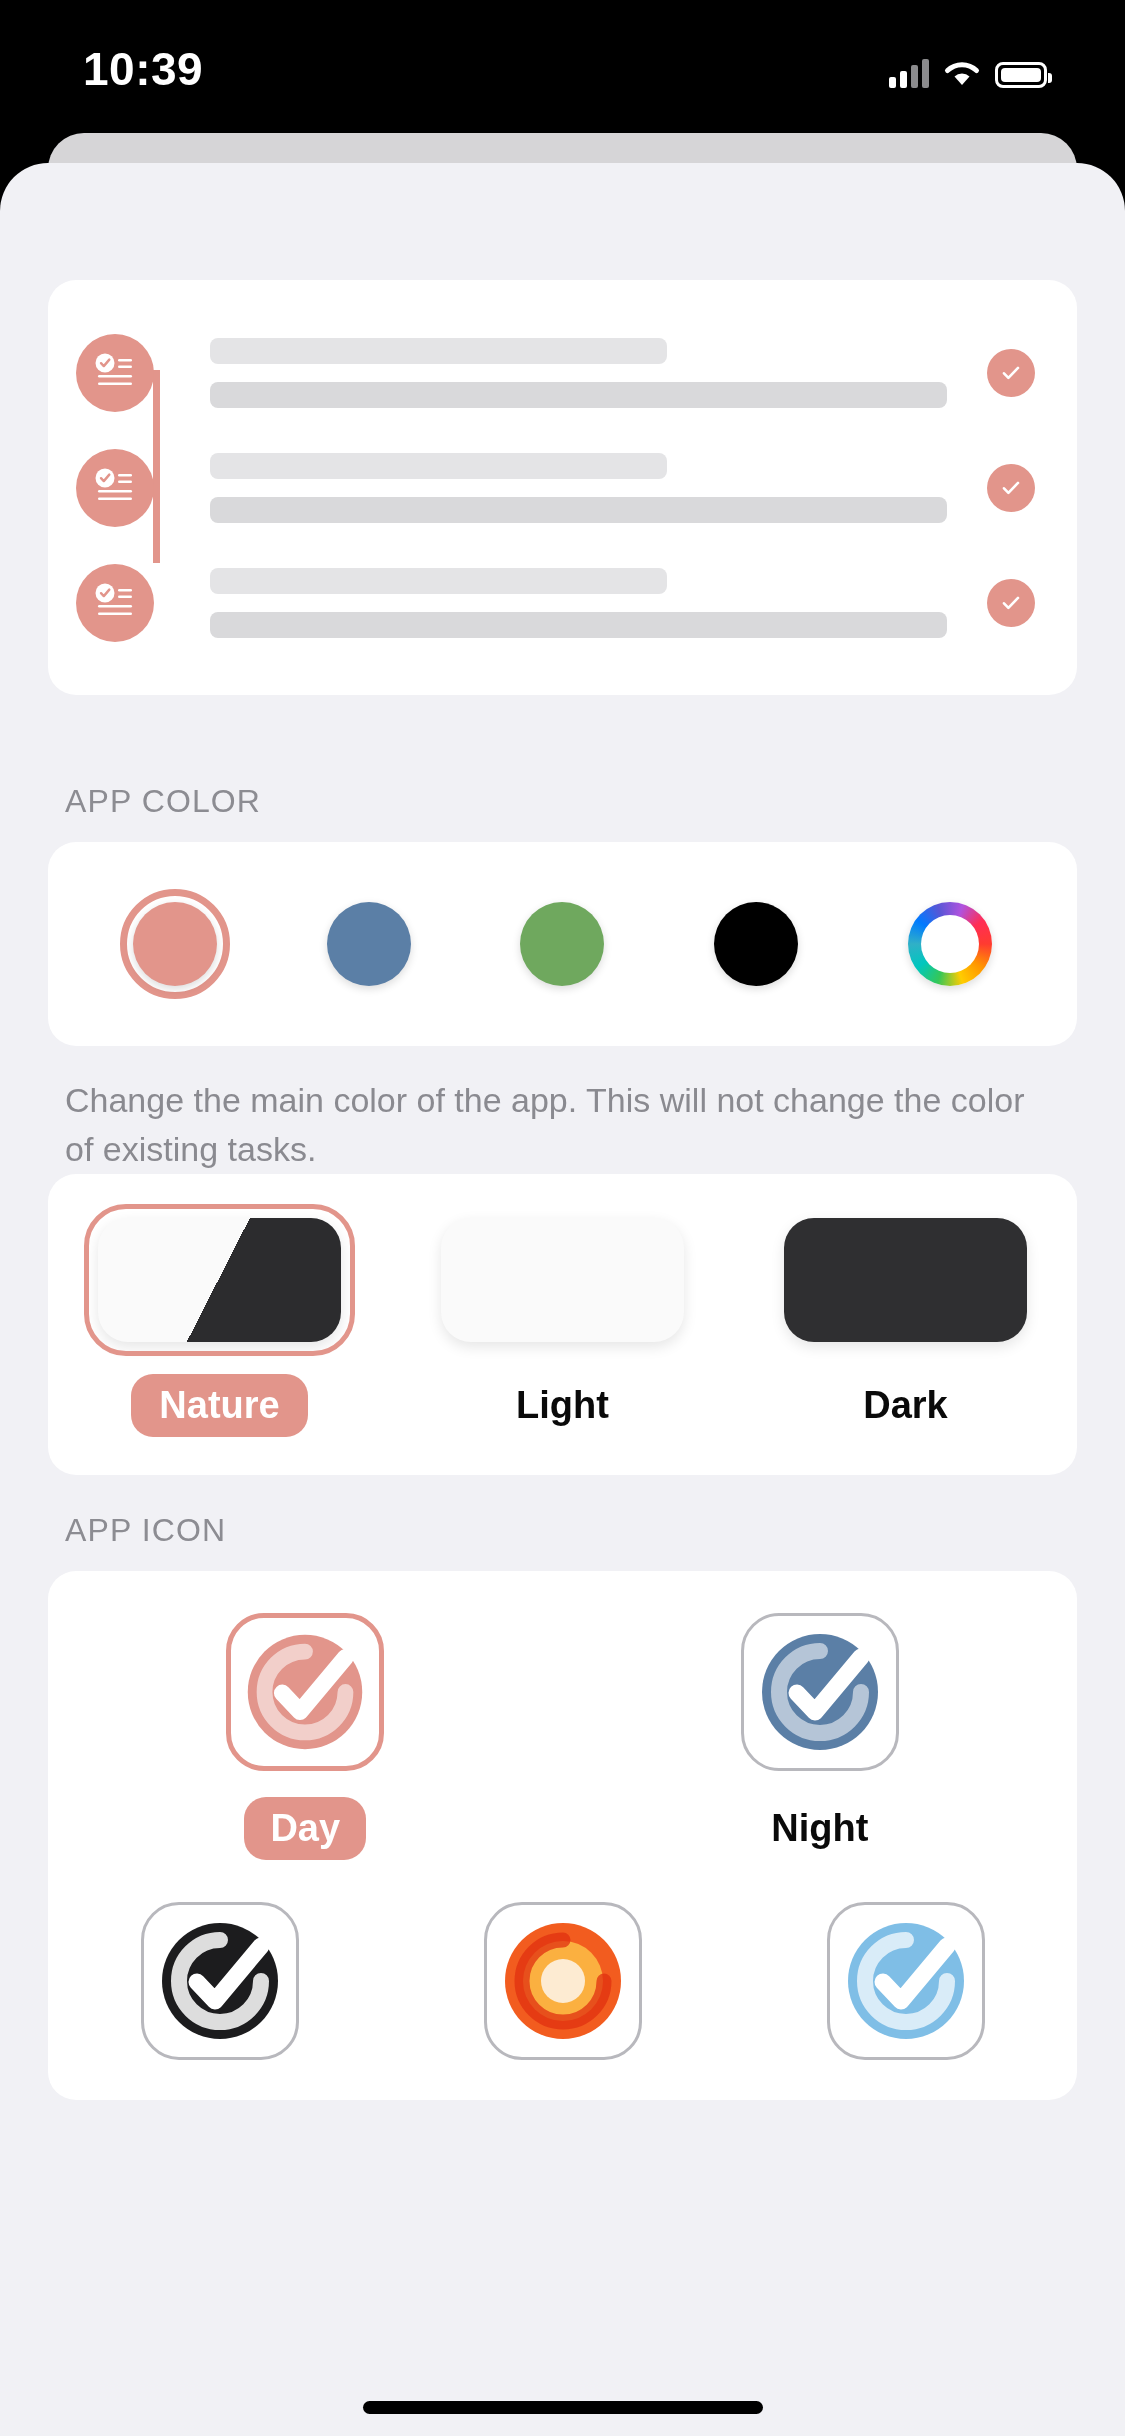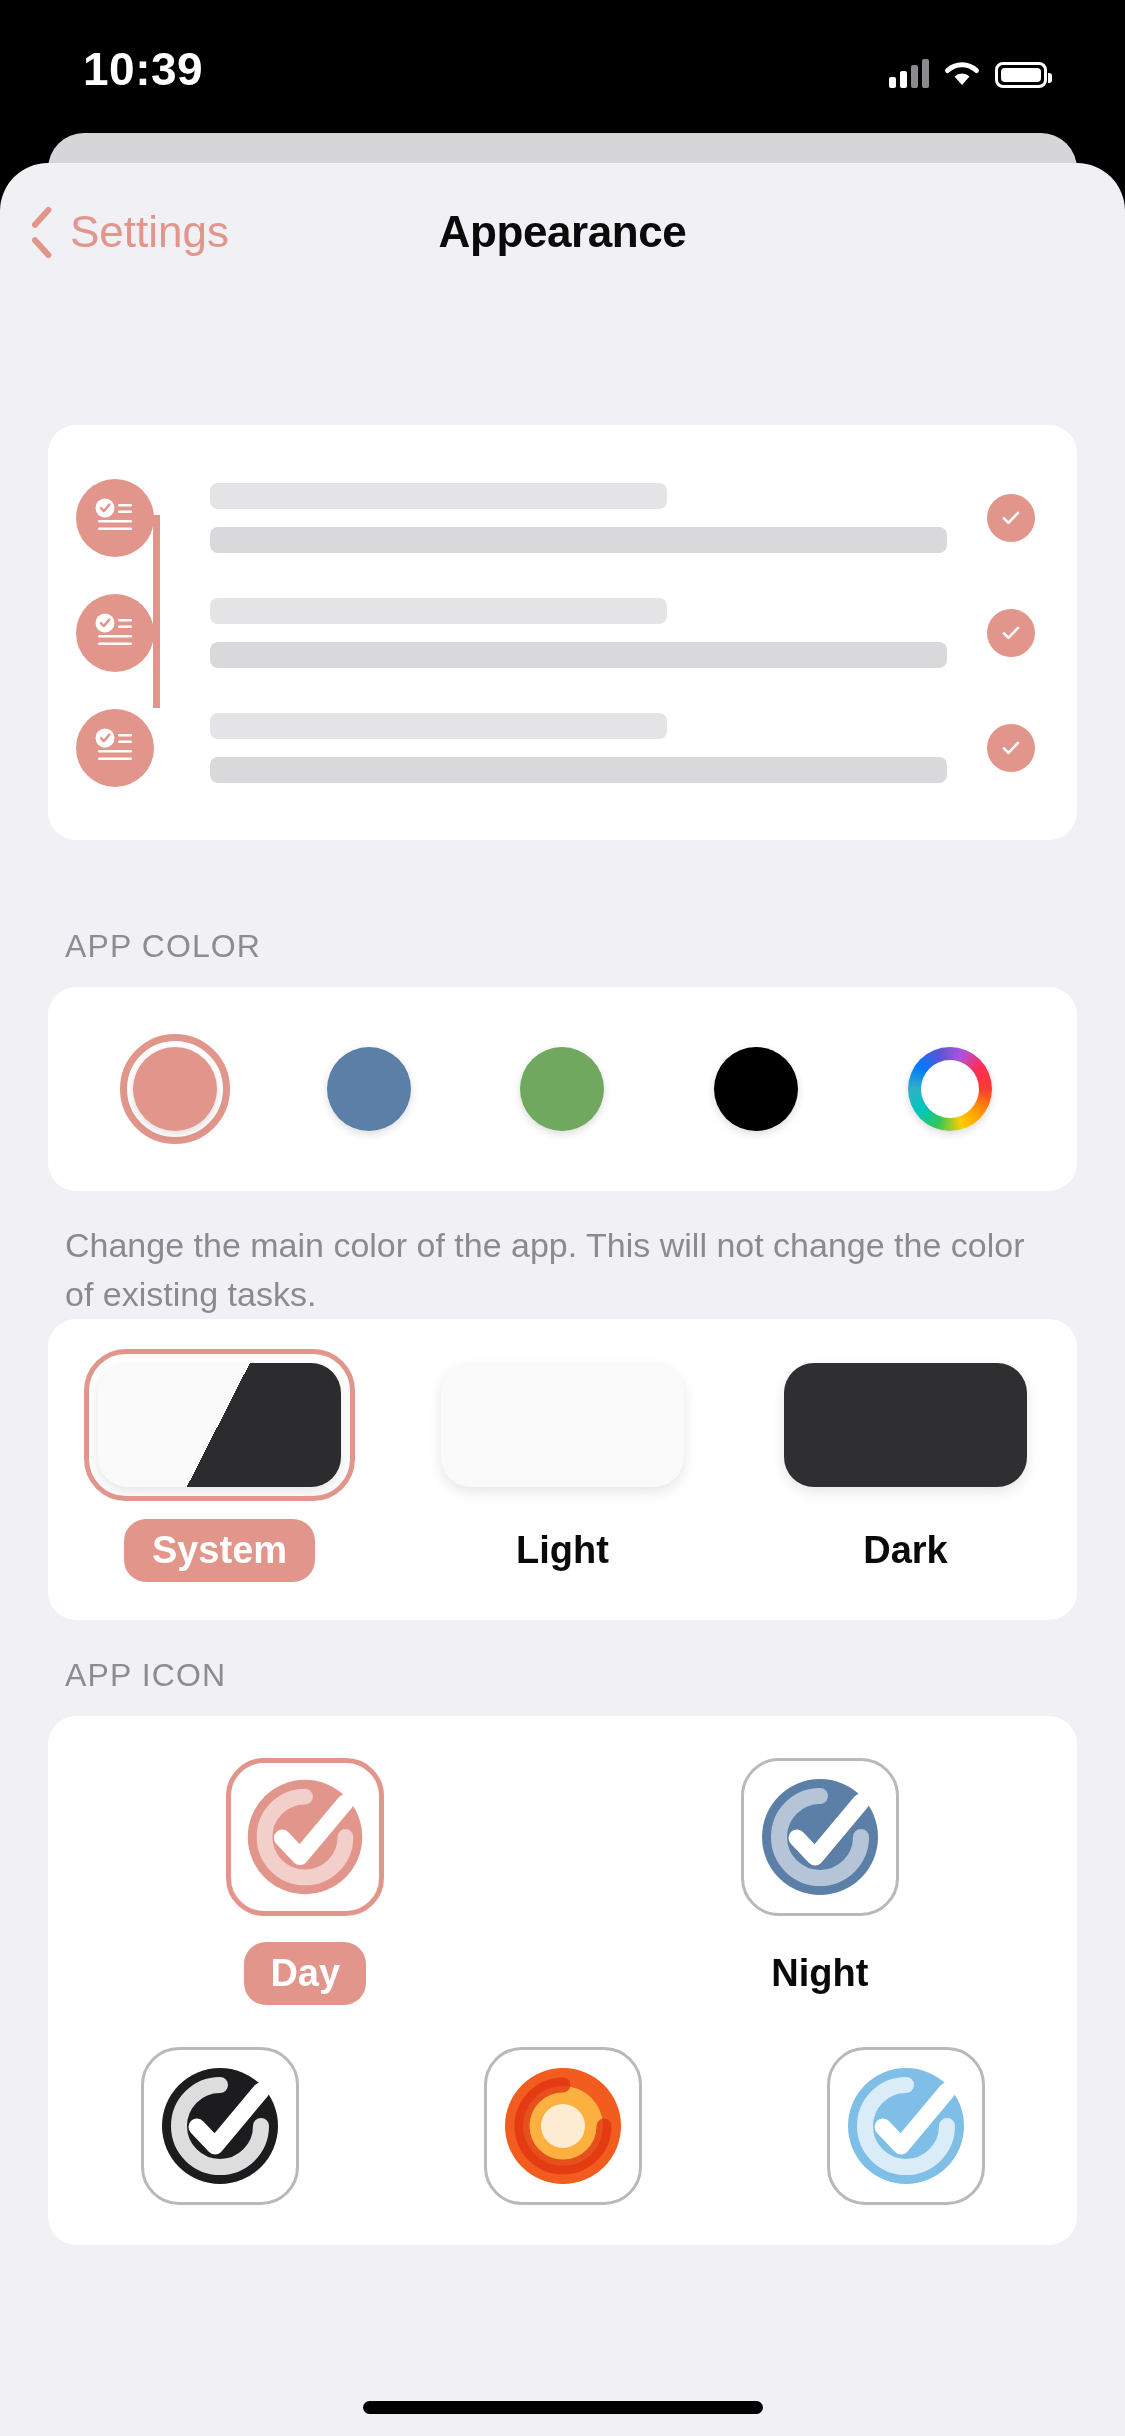--- a/index.html
+++ b/index.html
@@ -202,27 +202,20 @@
     <div class="batt">
         <b></b>
       </div>
   </div>
 </div>
 
 <div class="under-sheet"></div>
 
 <div class="sheet">
 
-  <div class="navbar">
-    <div class="back">
-      <span class="chev"></span>
-      <span>Settings</span>
-    </div>
-    <div class="navtitle">Appearance</div>
-  </div>
 
   <div class="card preview">
     <div class="rail" style="top:90px;height:193px;"></div>
 
     <div class="prow" style="margin-top:0;">
       <div class="avatar">
         <svg viewBox="0 0 46 46">
           <circle cx="13" cy="13" r="9.5" fill="#fff"></circle>
           <path d="M9 13.2 l2.8 2.9 L17.3 9.6" stroke="#e2958b" stroke-width="2.4" fill="none" stroke-linecap="round" stroke-linejoin="round"></path>
           <rect x="26" y="9" width="14" height="2.6" rx="1.3" fill="#fff"></rect>
@@ -309,21 +302,21 @@
     </div>
   </div>
   <div class="note">Change the main color of the app. This will not change the color of existing tasks.</div>
 
   <div class="card themes">
     <div class="theme">
       <div class="tholder">
         <div class="tbox system"></div>
         <div class="tsel"></div>
       </div>
-      <div class="tlabel on">System</div>
+      <div class="tlabel on">Nature</div>
     </div>
     <div class="theme">
       <div class="tholder">
         <div class="tbox light"></div>
       </div>
       <div class="tlabel">Light</div>
     </div>
     <div class="theme">
       <div class="tholder">
         <div class="tbox dark"></div>

